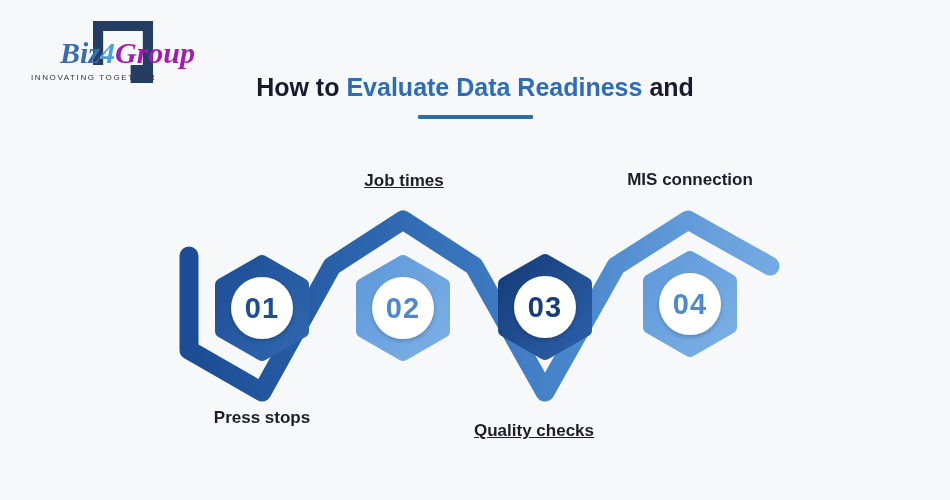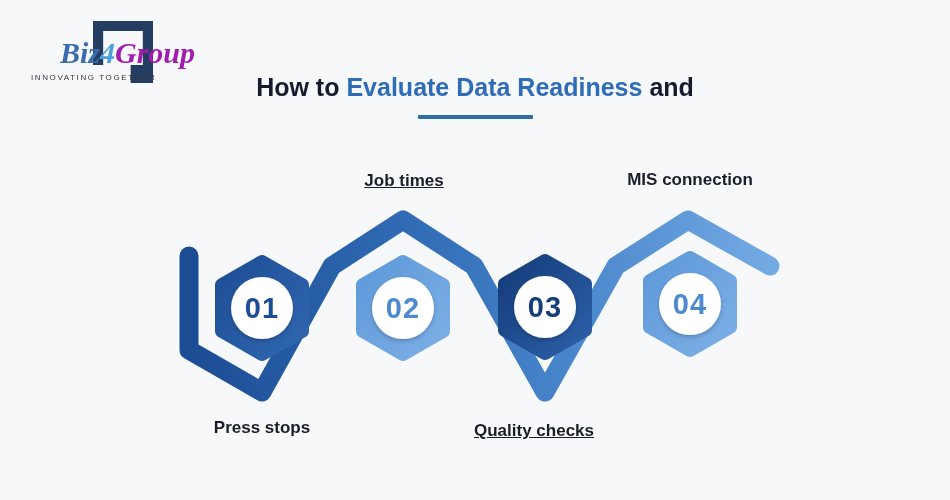--- a/index.html
+++ b/index.html
@@ -37,21 +37,21 @@
   }
 
   
   .diagram{position:absolute;left:0;top:0;width:950px;height:500px;}
   .step-label{
     position:absolute;transform:translateX(-50%);
     font-size:17px;font-weight:600;color:#191e28;white-space:nowrap;z-index:3;
   }
   .lbl-job{left:404px;top:171px;text-decoration:underline;}
   .lbl-mis{left:690px;top:170px;}
-  .lbl-press{left:262px;top:418px;}
+  .lbl-press{left:262px;top:408px;}
   .lbl-quality{left:534px;top:421px;text-decoration:underline;}
 
   .hexnum{
     font-family:"Liberation Sans", sans-serif;
     font-weight:700;font-size:29px;letter-spacing:1px;
   }
 </style>
 </head>
 <body>
 

